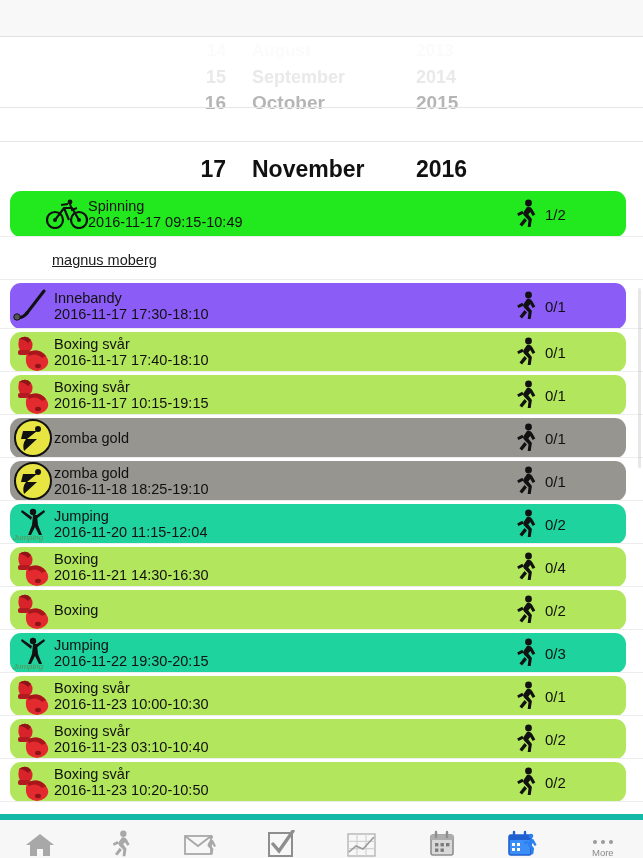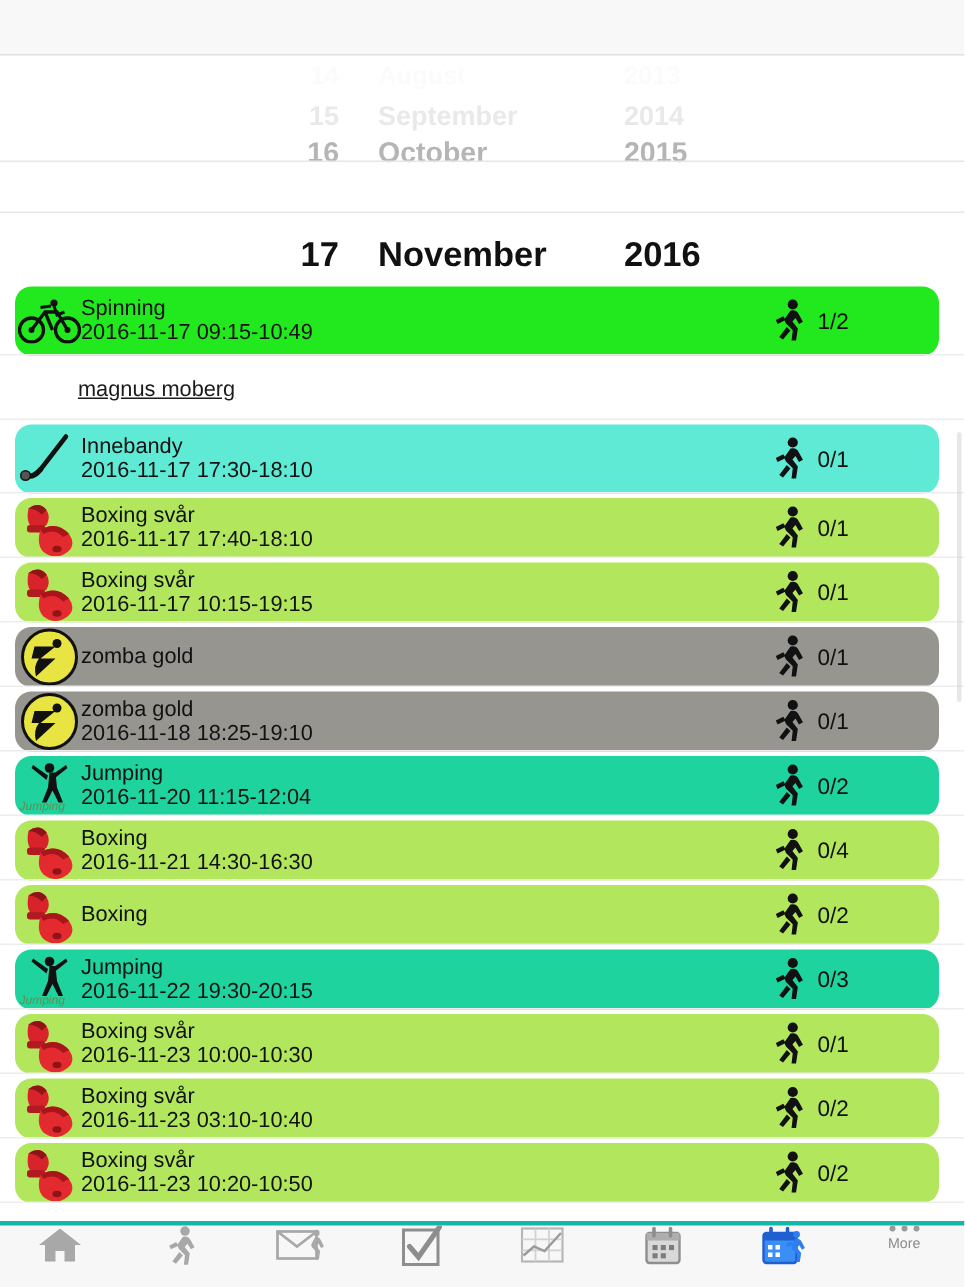--- a/index.html
+++ b/index.html
@@ -92,22 +92,22 @@
 
   
   .scroll-ind {
     position:absolute; right:2px; top:100px; width:3px; height:180px;
     background:#c9c9c9; border-radius:2px; opacity:.45;
   }
 
   
   .tabbar {
     position:absolute; bottom:0; left:0; width:643px; height:44px;
-    background:#f7f7f7; border-top:3px solid #14b8a6;
-    display:flex; align-items:flex-start;
+    background:#f7f7f7; border-top:6px solid #14b8a6;
+    display:flex; align-items:flex-end;
   }
   .tab {
     flex:1 1 0; display:flex; flex-direction:column;
     align-items:center; justify-content:center; gap:1px;
   }
   .tab svg { display:block; }
   .tab-label { font-size:9.5px; color:#8a8a8a; }
   .dots { display:flex; gap:4px; margin-bottom:2px; }
   .dots i { width:4px; height:4px; border-radius:50%; background:#9a9a9a; display:block; }
 </style>
@@ -151,21 +151,21 @@
      <div class="pr-year">2018</div>
         </div>
       </div>
     <div class="picker-sep s-top"></div>
     <div class="picker-sep s-bottom"></div>
   </div>
 
   <div class="list">
     <div id="list-rows">
         <div class="row-wrap">
-          <div class="card tall" style="background: rgb(34, 232, 30);">
+          <div class="card tall" style="background: rgb(34, 232, 30); padding-left: 34px;">
             <div class="card-icon">
               <svg width="42" height="30" viewBox="0 0 42 30">
       <g stroke="#111" stroke-width="2.2" fill="none">
         <circle cx="9" cy="21" r="8"></circle>
                   <circle cx="33" cy="21" r="8"></circle>
         <circle cx="9" cy="21" r="2" fill="#111" stroke="none"></circle>
         <circle cx="33" cy="21" r="2" fill="#111" stroke="none"></circle>
         <path d="M9 21 L18 9 L26 9 L33 21 M18 9 L23 21"></path>
         <path d="M15 6 L22 5" stroke-width="2"></path>
       </g>
@@ -188,21 +188,21 @@
    </g>
  </svg>
               </span>
        <span class="card-count">1/2</span>
      </div>
           </div>
           <div class="row-sep"></div>
         </div>
         <div class="note-row">magnus moberg<div class="row-sep"></div></div>
         <div class="row-wrap">
-          <div class="card tall" style="background: #5eead4;">
+          <div class="card tall" style="background: #8b5cf6;">
             <div class="card-icon">
               <svg width="40" height="34" viewBox="0 0 40 34">
       <path d="M31 2 L14 24" stroke="#111" stroke-width="3" stroke-linecap="round" fill="none"></path>
       <path d="M14 24 Q9 30 4 28" stroke="#111" stroke-width="3.4" stroke-linecap="round" fill="none"></path>
       <circle cx="4" cy="28" r="3.2" fill="#555" stroke="#111" stroke-width="1"></circle>
     </svg>
             </div>
      <div class="card-text">
        <div class="card-title">Innebandy</div>
        <div class="card-time">2016-11-17 17:30-18:10</div>

